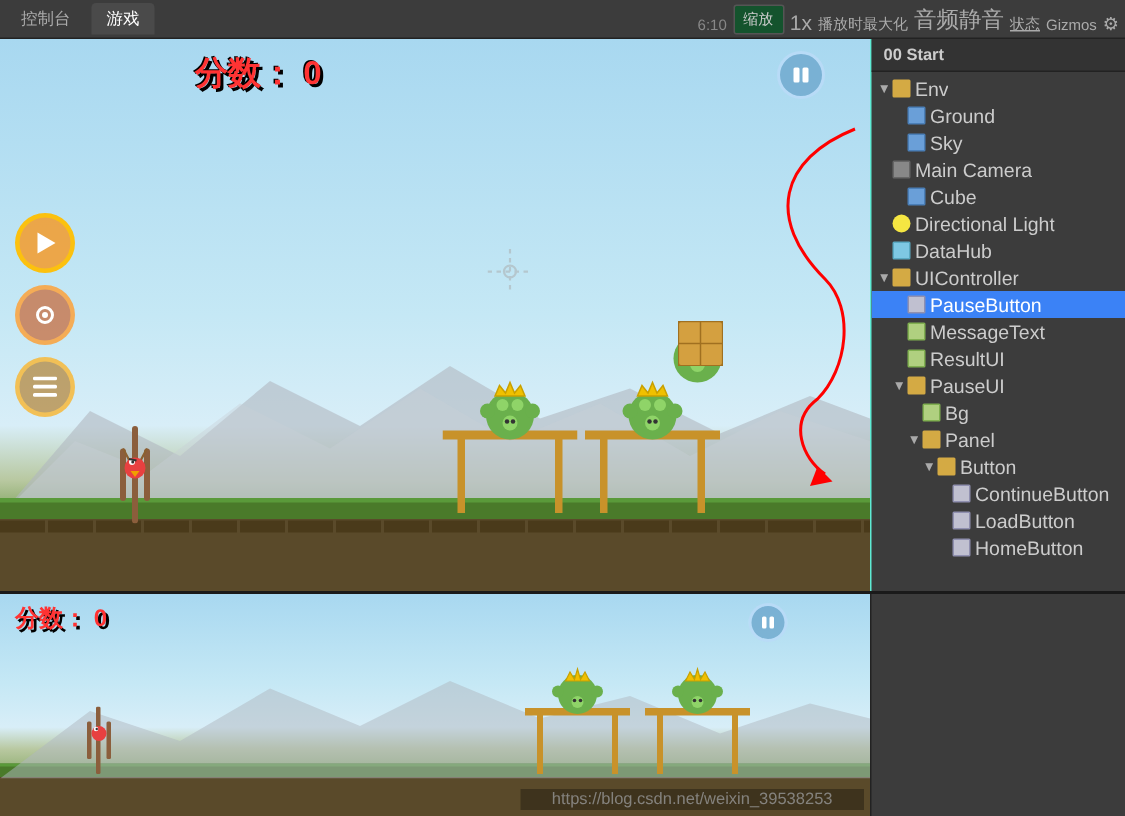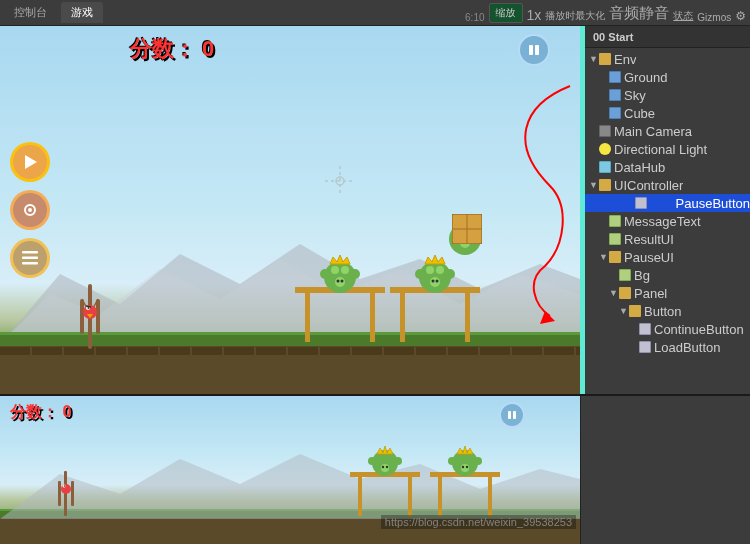--- a/index.html
+++ b/index.html
@@ -93,21 +93,21 @@
       display: flex;
       align-items: center;
       justify-content: center;
       cursor: pointer;
     }
 
     
     .right-panel {
       width: 170px;
       background: #3c3c3c;
-      border-left: 5px solid #5eead4;
+      border-left: 1px solid #5eead4;
       display: flex;
       flex-direction: column;
       font-size: 11px;
       overflow-y: auto;
     }
 
     .hierarchy-header {
       height: 22px;
       background: #333;
       display: flex;
@@ -127,23 +127,22 @@
     .h-item {
       display: flex;
       align-items: center;
       height: 18px;
       padding-left: 4px;
       color: #ccc;
       cursor: pointer;
       white-space: nowrap;
     }
     .h-item.selected {
-      background: #1d4ed8;
+      background: #3b82f6;
       color: #fff;
-      justify-content: space-between;
     }
     .h-item .arrow {
       width: 10px;
       font-size: 9px;
       color: #aaa;
       flex-shrink: 0;
     }
     .h-item .icon {
       width: 12px;
       height: 12px;
@@ -215,26 +214,26 @@
       border-radius: 50%;
       border: 2px solid rgba(200,230,255,0.8);
       display: flex;
       align-items: center;
       justify-content: center;
     }
 
     
     .watermark {
       position: absolute;
-      bottom: 15px;
+      bottom: 4px;
       right: 4px;
       font-size: 11px;
       color: rgba(150,150,150,0.8);
       background: rgba(0,0,0,0.3);
-      padding: 1px 4px;
+      padding: 1px 21px;
     }
 
     
     .indent-1 { padding-left: 14px; }
     .indent-2 { padding-left: 24px; }
     .indent-3 { padding-left: 34px; }
     .indent-4 { padding-left: 44px; }
 
     
     .mountain-svg {
@@ -429,30 +428,30 @@
           <span class="icon icon-cube"></span>
           <span class="label">Ground</span>
         </div>
 
         <div class="h-item indent-1">
           <span class="arrow"></span>
           <span class="icon icon-cube"></span>
           <span class="label">Sky</span>
         </div>
 
+        <div class="h-item">
+          <span class="arrow"></span>
+          <span class="icon icon-camera"></span>
+          <span class="label">Main Camera</span>
+        </div>
+
         <div class="h-item indent-1">
           <span class="arrow"></span>
           <span class="icon icon-cube"></span>
           <span class="label">Cube</span>
-        </div>
-
-        <div class="h-item">
-          <span class="arrow"></span>
-          <span class="icon icon-camera"></span>
-          <span class="label">Main Camera</span>
         </div>
 
         <div class="h-item">
           <span class="arrow"></span>
           <span class="icon icon-light"></span>
           <span class="label">Directional Light</span>
         </div>
 
         <div class="h-item">
           <span class="arrow"></span>
@@ -514,20 +513,25 @@
           <span class="icon icon-btn"></span>
           <span class="label">ContinueButton</span>
         </div>
 
         <div class="h-item indent-4">
           <span class="arrow"></span>
           <span class="icon icon-btn"></span>
           <span class="label">LoadButton</span>
         </div>
 
+        <div class="h-item indent-4">
+          <span class="arrow"></span>
+          <span class="icon icon-btn"></span>
+          <span class="label">HomeButton</span>
+        </div>
 
         <div class="h-item">
           
           
           
         </div>
 
       </div>
     </div>
 

